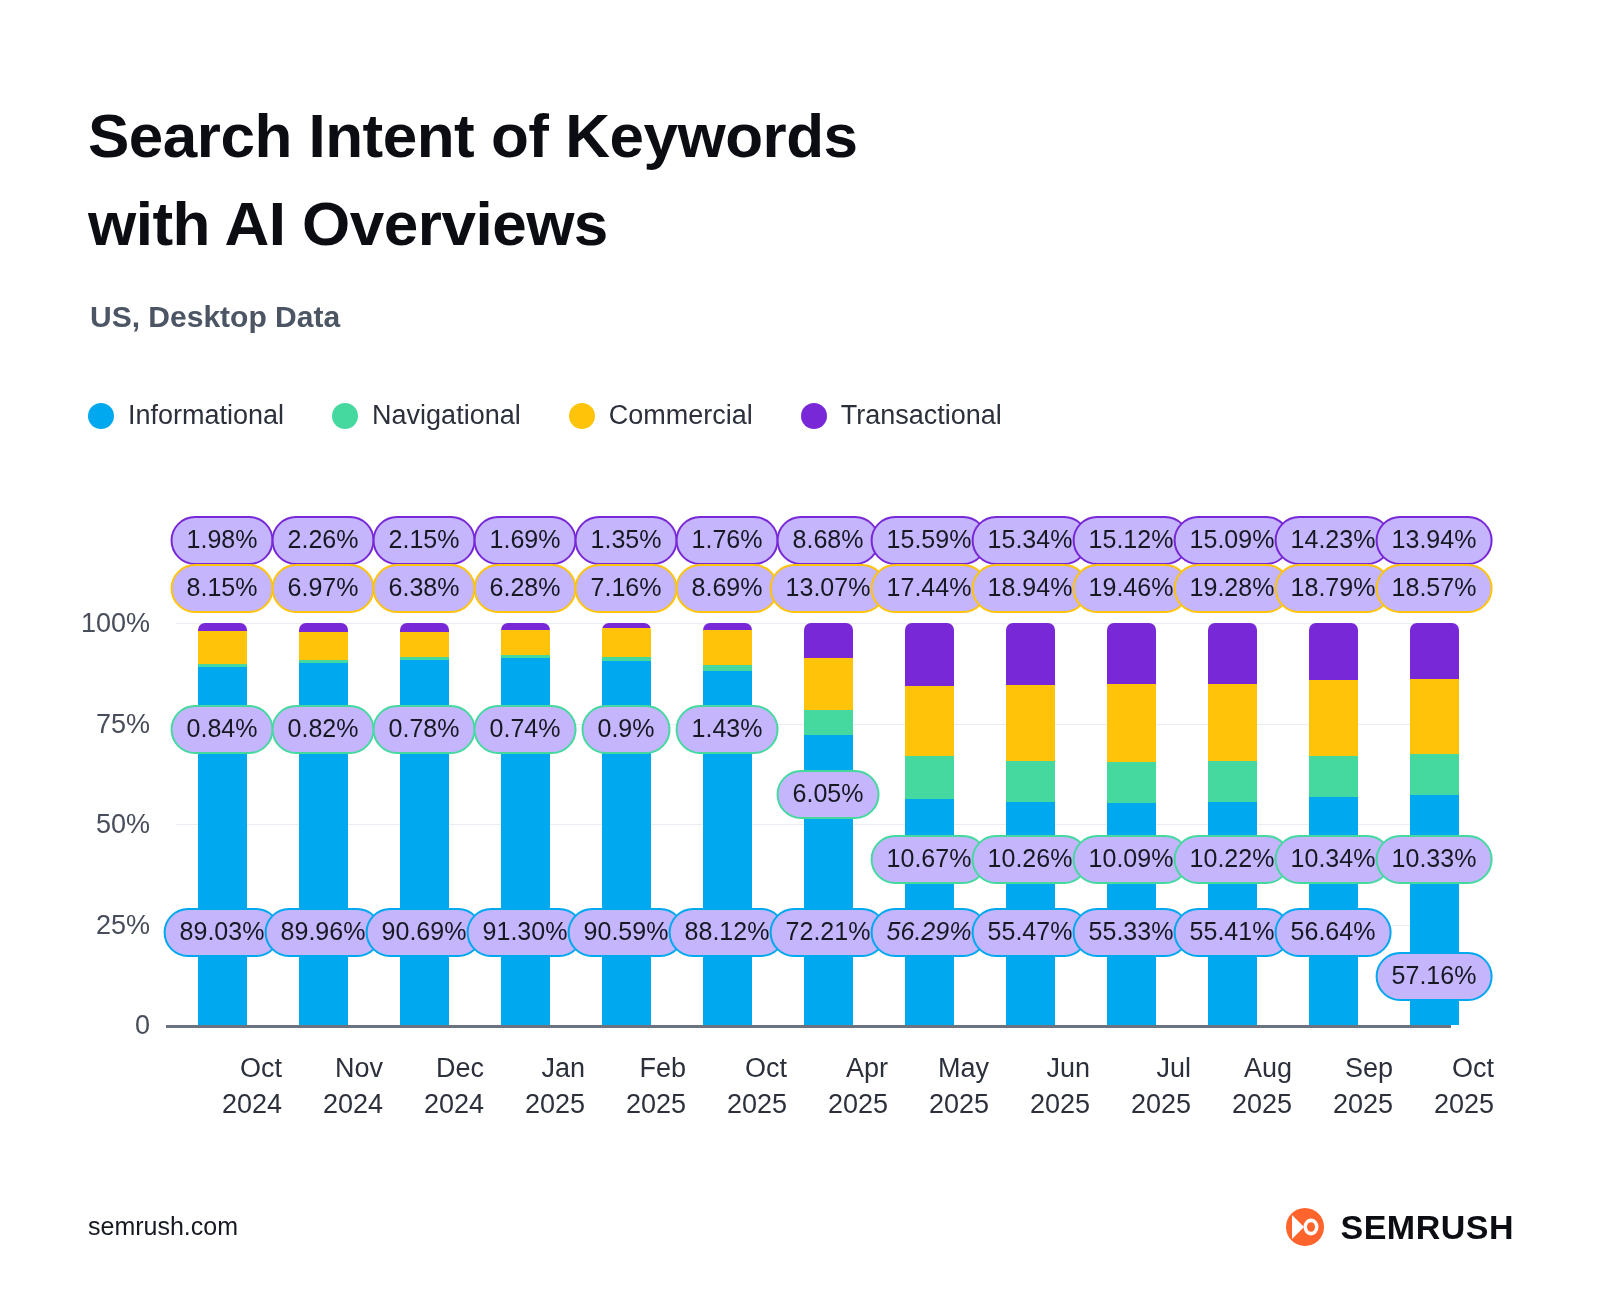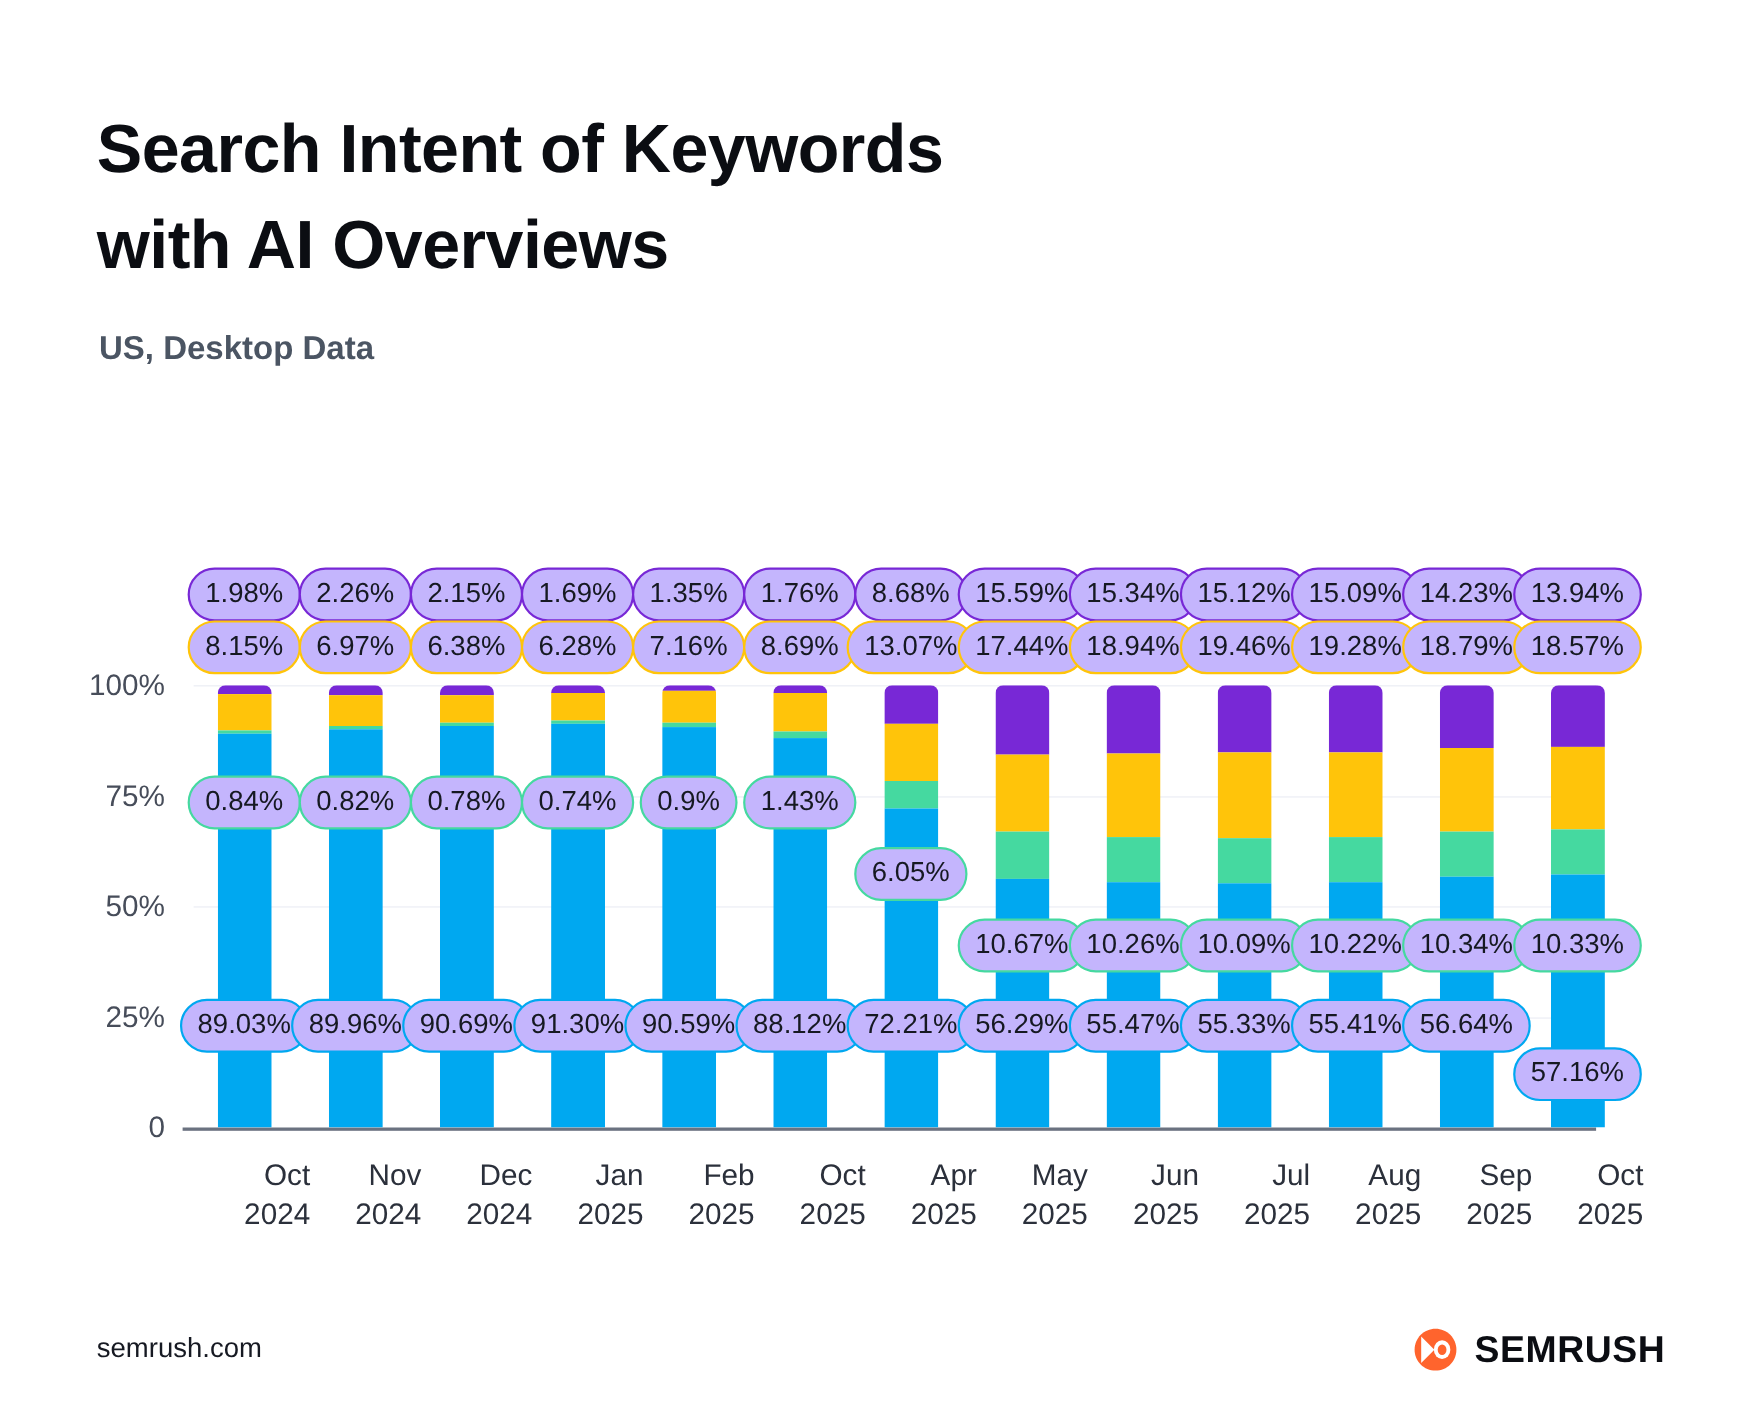--- a/index.html
+++ b/index.html
@@ -178,20 +178,38 @@
 </style>
 </head>
 <body>
 
 <div class="page">
 
   <div class="title">Search Intent of Keywords
 with AI Overviews</div>
   <div class="subtitle">US, Desktop Data</div>
 
+  <div class="legend" id="legend">
+      <div class="legend-item">
+        <span class="legend-dot" style="background: rgb(0, 168, 240);"></span>
+        <span class="legend-label">Informational</span>
+      </div>
+      <div class="legend-item">
+        <span class="legend-dot" style="background: rgb(69, 217, 160);"></span>
+        <span class="legend-label">Navigational</span>
+      </div>
+      <div class="legend-item">
+        <span class="legend-dot" style="background: rgb(255, 196, 10);"></span>
+        <span class="legend-label">Commercial</span>
+      </div>
+      <div class="legend-item">
+        <span class="legend-dot" style="background: rgb(120, 40, 214);"></span>
+        <span class="legend-label">Transactional</span>
+      </div>
+    </div>
 
   <div class="chart" id="chart">
       <div class="plot" style="left: 176px; top: 623px; width: 1275px; height: 402px;">
         <div class="gridline" style="top: 0px;"></div>
         <div class="gridline" style="top: 100.5px;"></div>
         <div class="gridline" style="top: 201px;"></div>
         <div class="gridline" style="top: 301.5px;"></div>
         <div class="axis-base"></div>
         <div class="bar" style="left: 21.5px; height: 402px;">
           <div class="seg" style="background: rgb(0, 168, 240); height: 357.901px;"></div>
@@ -317,21 +335,21 @@
 2025</div>
       <div class="pill trans" style="left: 828px; top: 516px;">8.68%</div>
       <div class="pill comm" style="left: 828px; top: 564px;">13.07%</div>
       <div class="pill nav" style="left: 828px; top: 770px;">6.05%</div>
       <div class="pill info" style="left: 828px; top: 908px; text-align: right;">72.21%</div>
       <div class="xlabel" style="left: 869px;">May
 2025</div>
       <div class="pill trans" style="left: 929px; top: 516px;">15.59%</div>
       <div class="pill comm" style="left: 929px; top: 564px;">17.44%</div>
       <div class="pill nav" style="left: 929px; top: 835px;">10.67%</div>
-      <div class="pill info" style="left: 929px; top: 908px;">56.29%</div>
+      <div class="pill info" style="left: 929px; top: 908px; font-style: italic;">56.29%</div>
       <div class="xlabel" style="left: 970px;">Jun
 2025</div>
       <div class="pill trans" style="left: 1030px; top: 516px;">15.34%</div>
       <div class="pill comm" style="left: 1030px; top: 564px;">18.94%</div>
       <div class="pill nav" style="left: 1030px; top: 835px;">10.26%</div>
       <div class="pill info" style="left: 1030px; top: 908px;">55.47%</div>
       <div class="xlabel" style="left: 1071px;">Jul
 2025</div>
       <div class="pill trans" style="left: 1131px; top: 516px;">15.12%</div>
       <div class="pill comm" style="left: 1131px; top: 564px;">19.46%</div>

